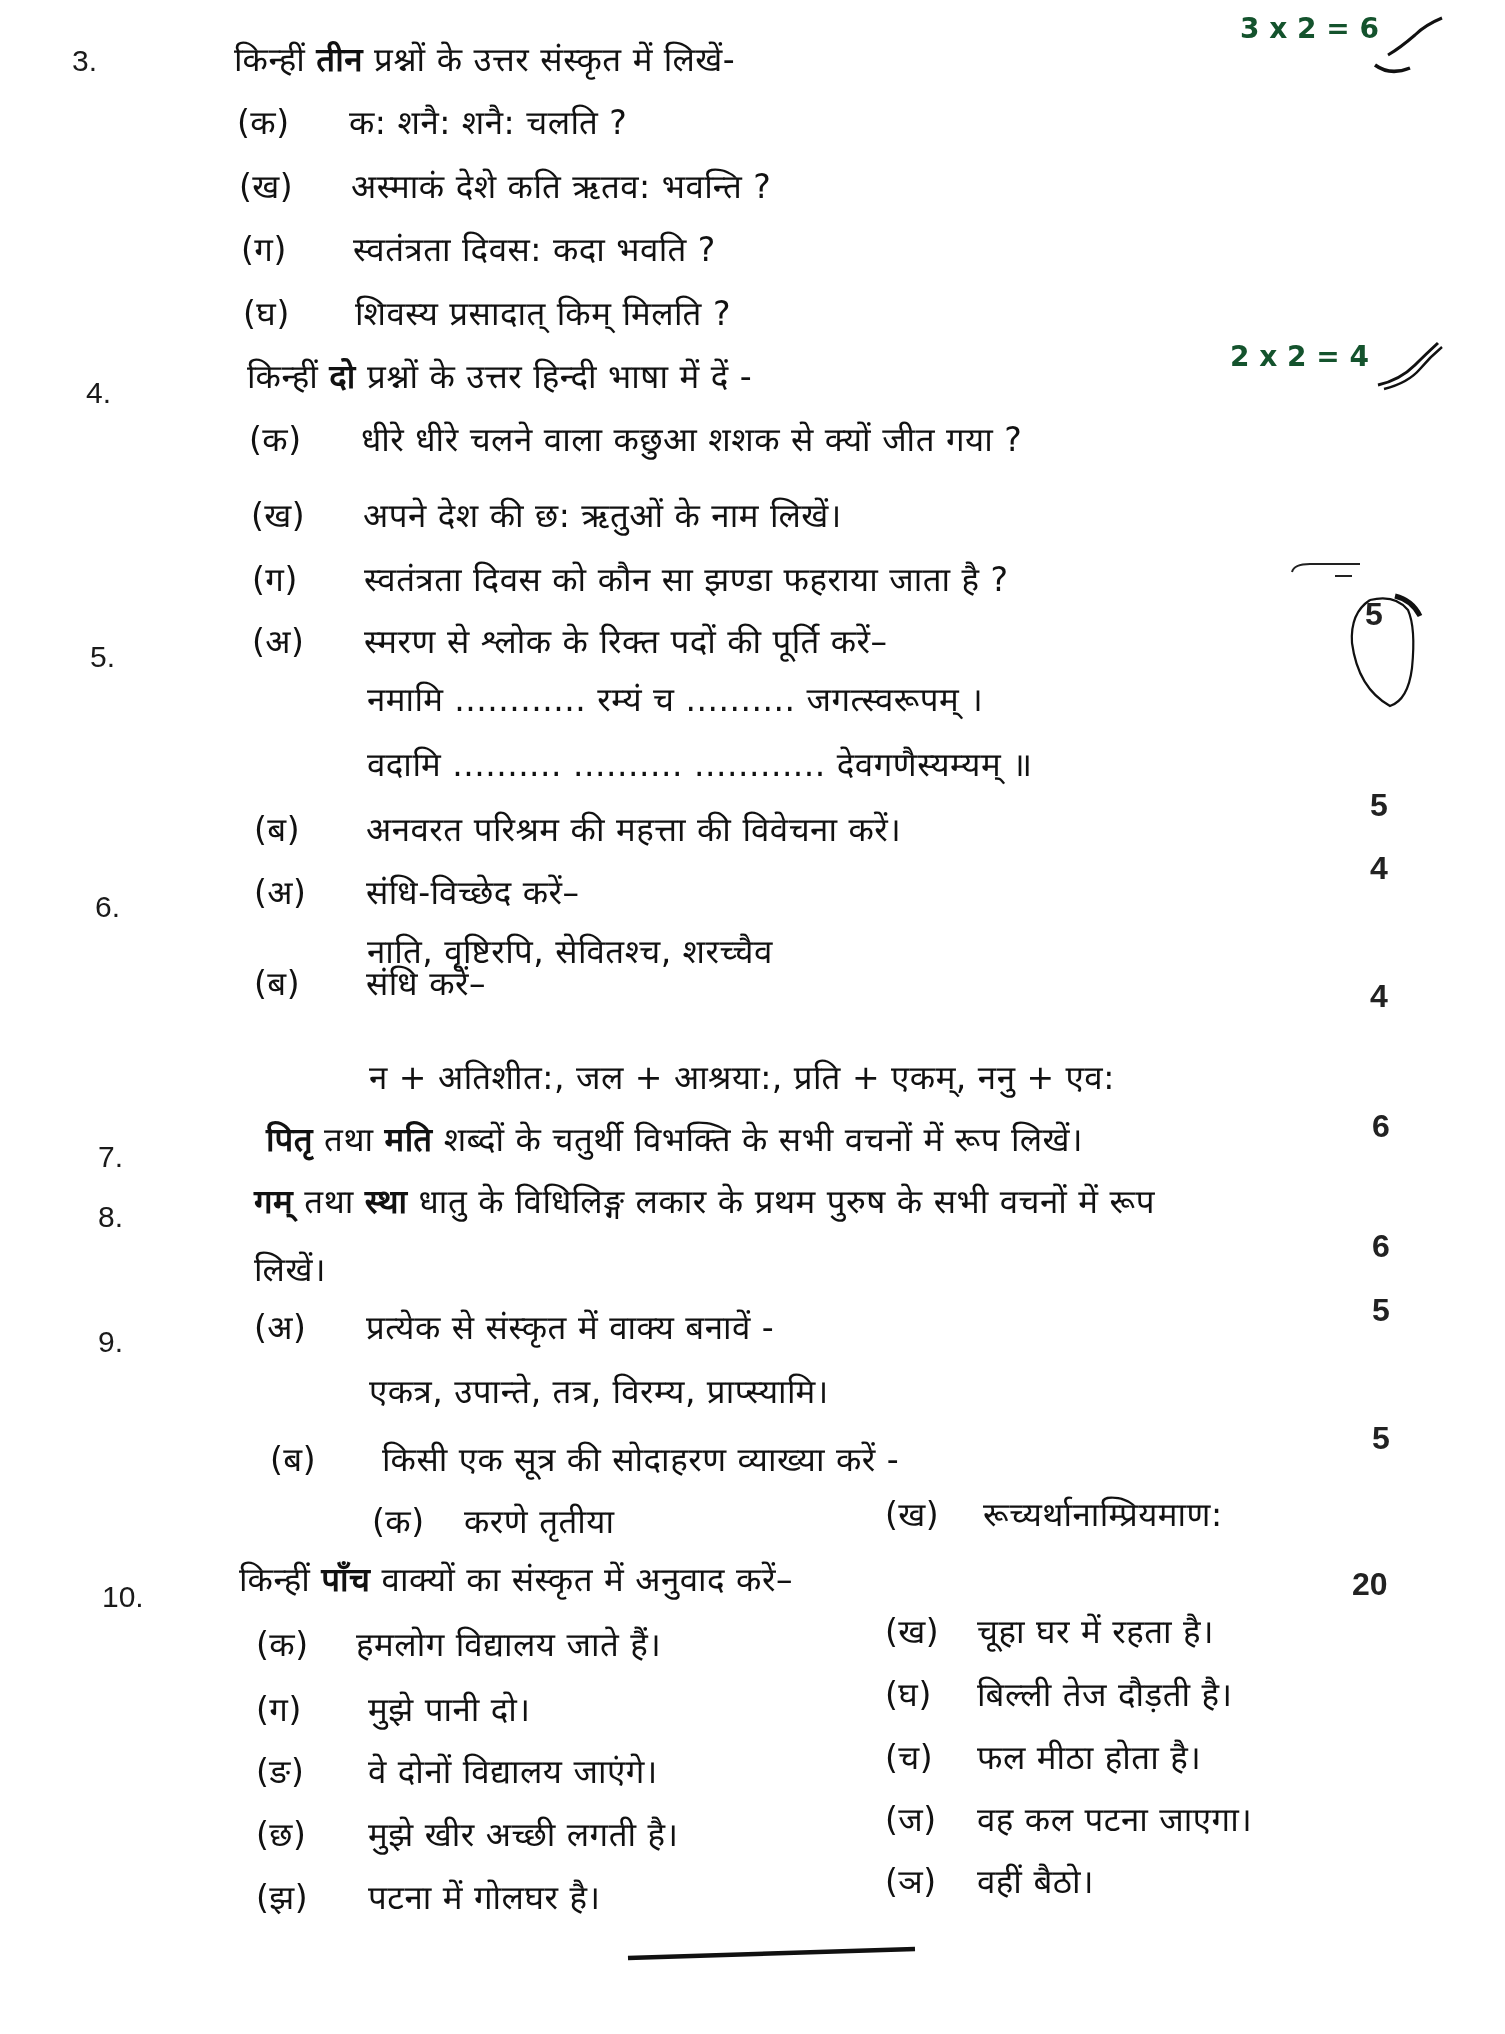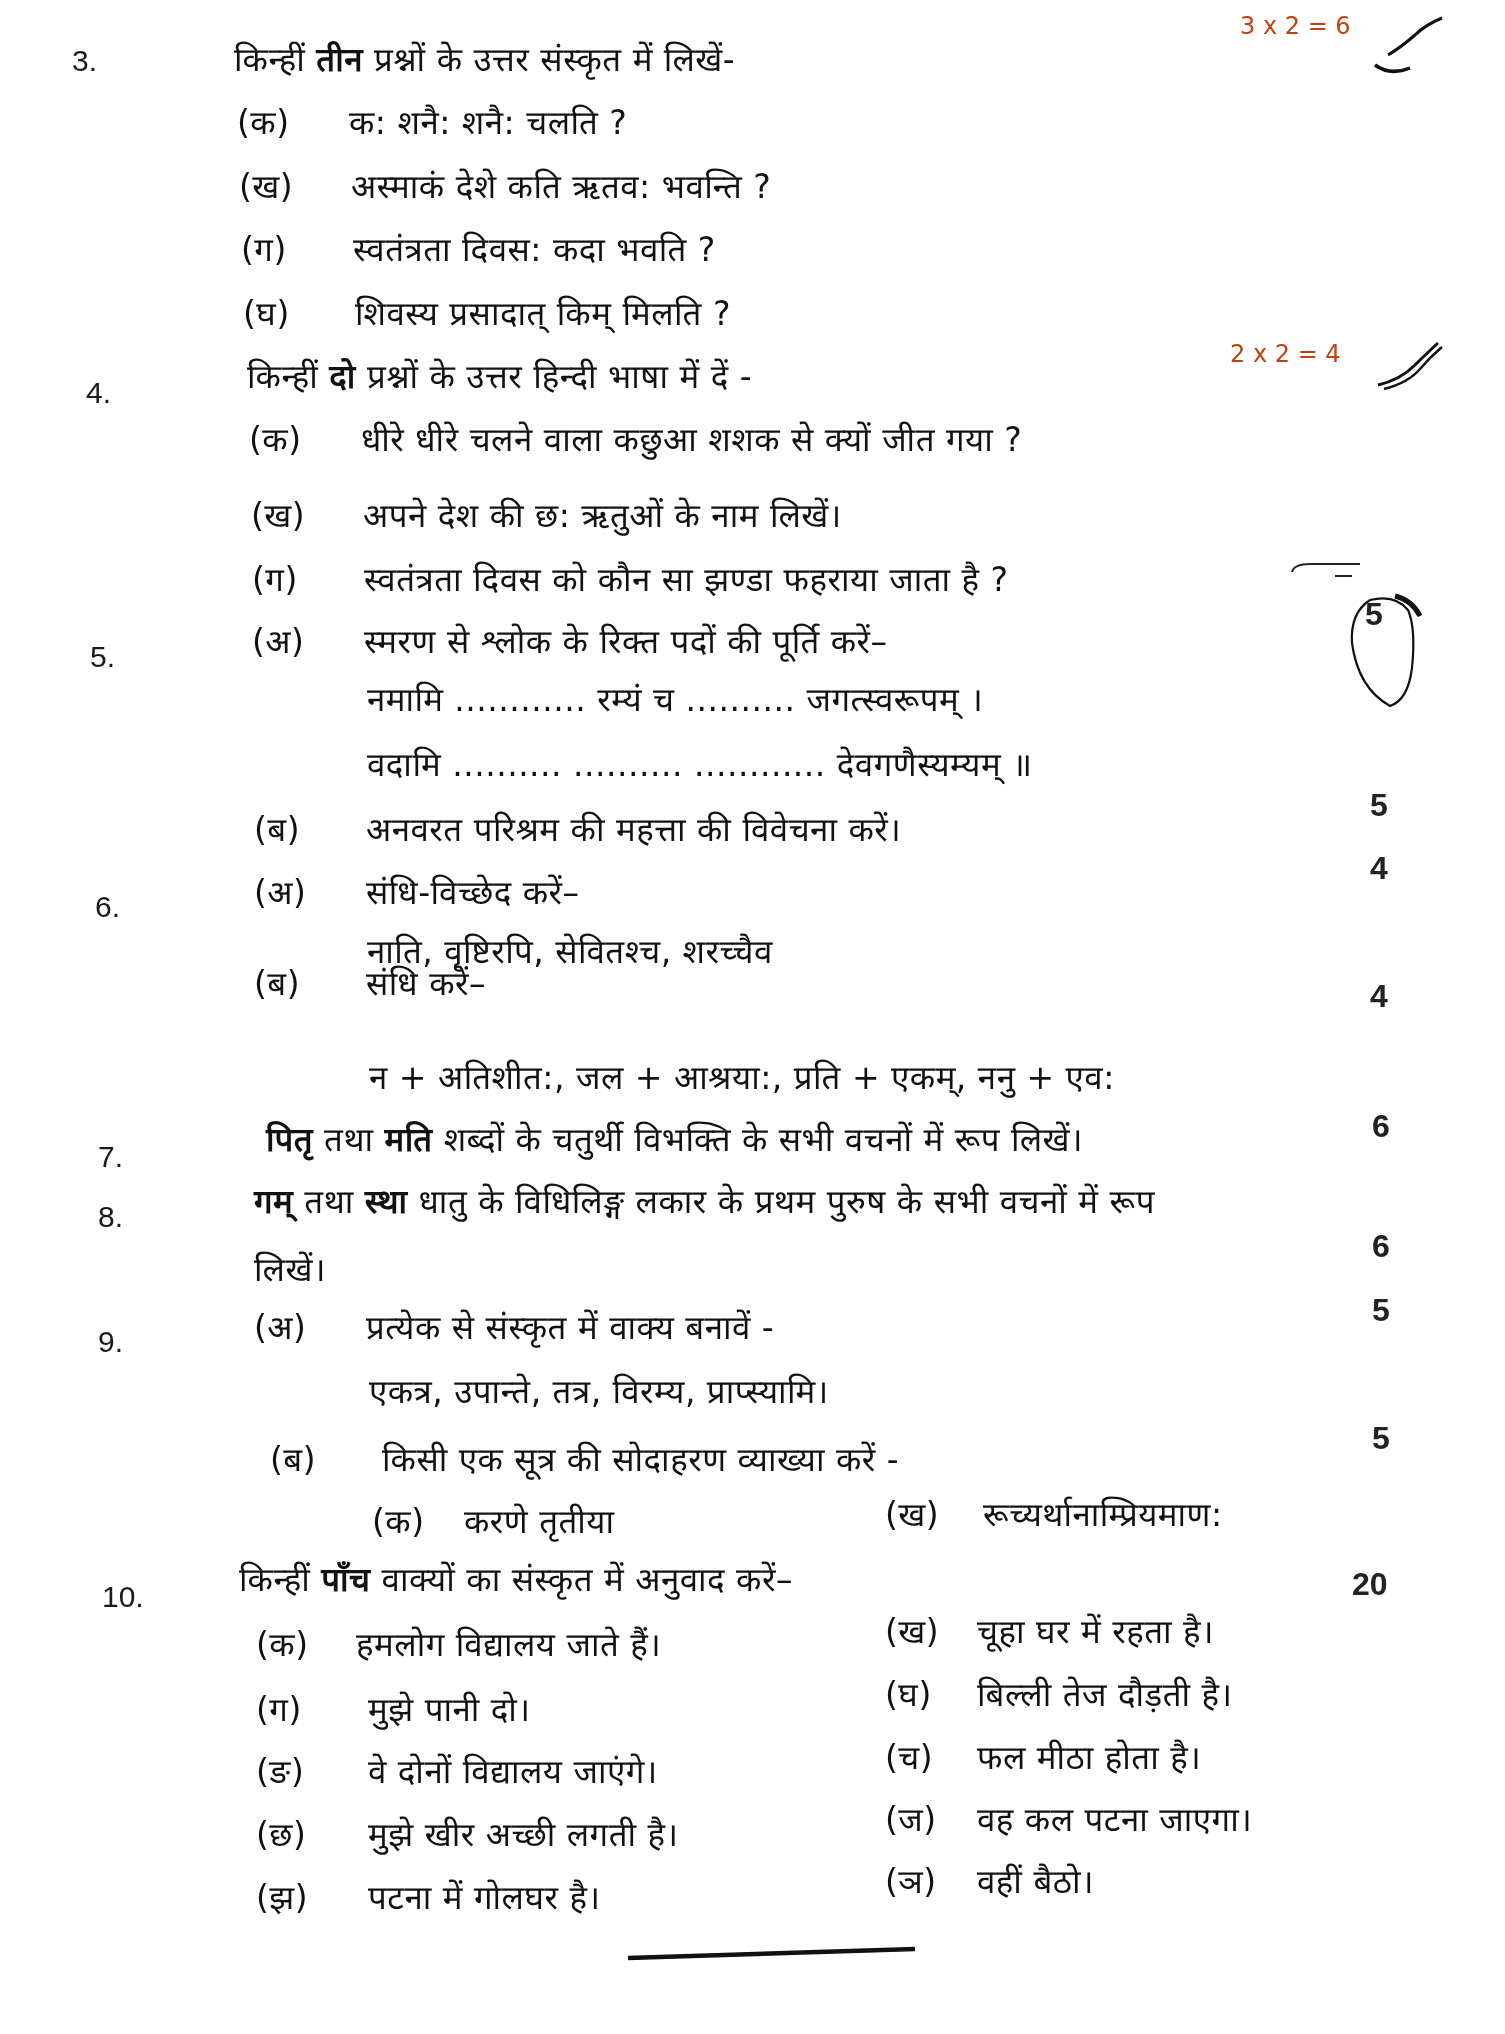--- a/index.html
+++ b/index.html
@@ -4,21 +4,21 @@
 <style>
   html, body { margin:0; padding:0; background:#ffffff; }
   body { width:1505px; height:2034px; position:relative; overflow:hidden;
          font-family:"DejaVu Sans", sans-serif; color:#111; }
   .abs { position:absolute; white-space:nowrap; }
   .qnum { font-family:"Liberation Sans", sans-serif; font-size:30px; color:#1a1a1a; }
   .txt { font-size:33px; line-height:40px; letter-spacing:0.5px;margin-left:42px; }
   .lbl { display:inline-block; width:112px; }
   .b { font-weight:bold; }
   .mark { font-family:"Liberation Sans", sans-serif; font-size:32px; font-weight:bold; color:#222; }
-  .eqn { font-family:"DejaVu Sans", sans-serif; font-size:24px; font-weight:normal; color:#c2410c; }
+  .eqn { font-family:"DejaVu Sans", sans-serif; font-size:28px; font-weight:bold; color:#14532d; }
   svg.hand { position:absolute; overflow:visible; }
 </style>
 </head>
 <body>
 
 <div class="abs qnum" style="left:72px;top:44px;">3.</div>
 <div class="abs txt" style="left:192px;top:40px;">
   <span>किन्हीं </span><span class="b">तीन</span><span> प्रश्नों के उत्तर संस्कृत में लिखें-</span>
 </div>
 <div class="abs eqn" style="left:1240px;top:12px;">3 x 2 = 6</div>

